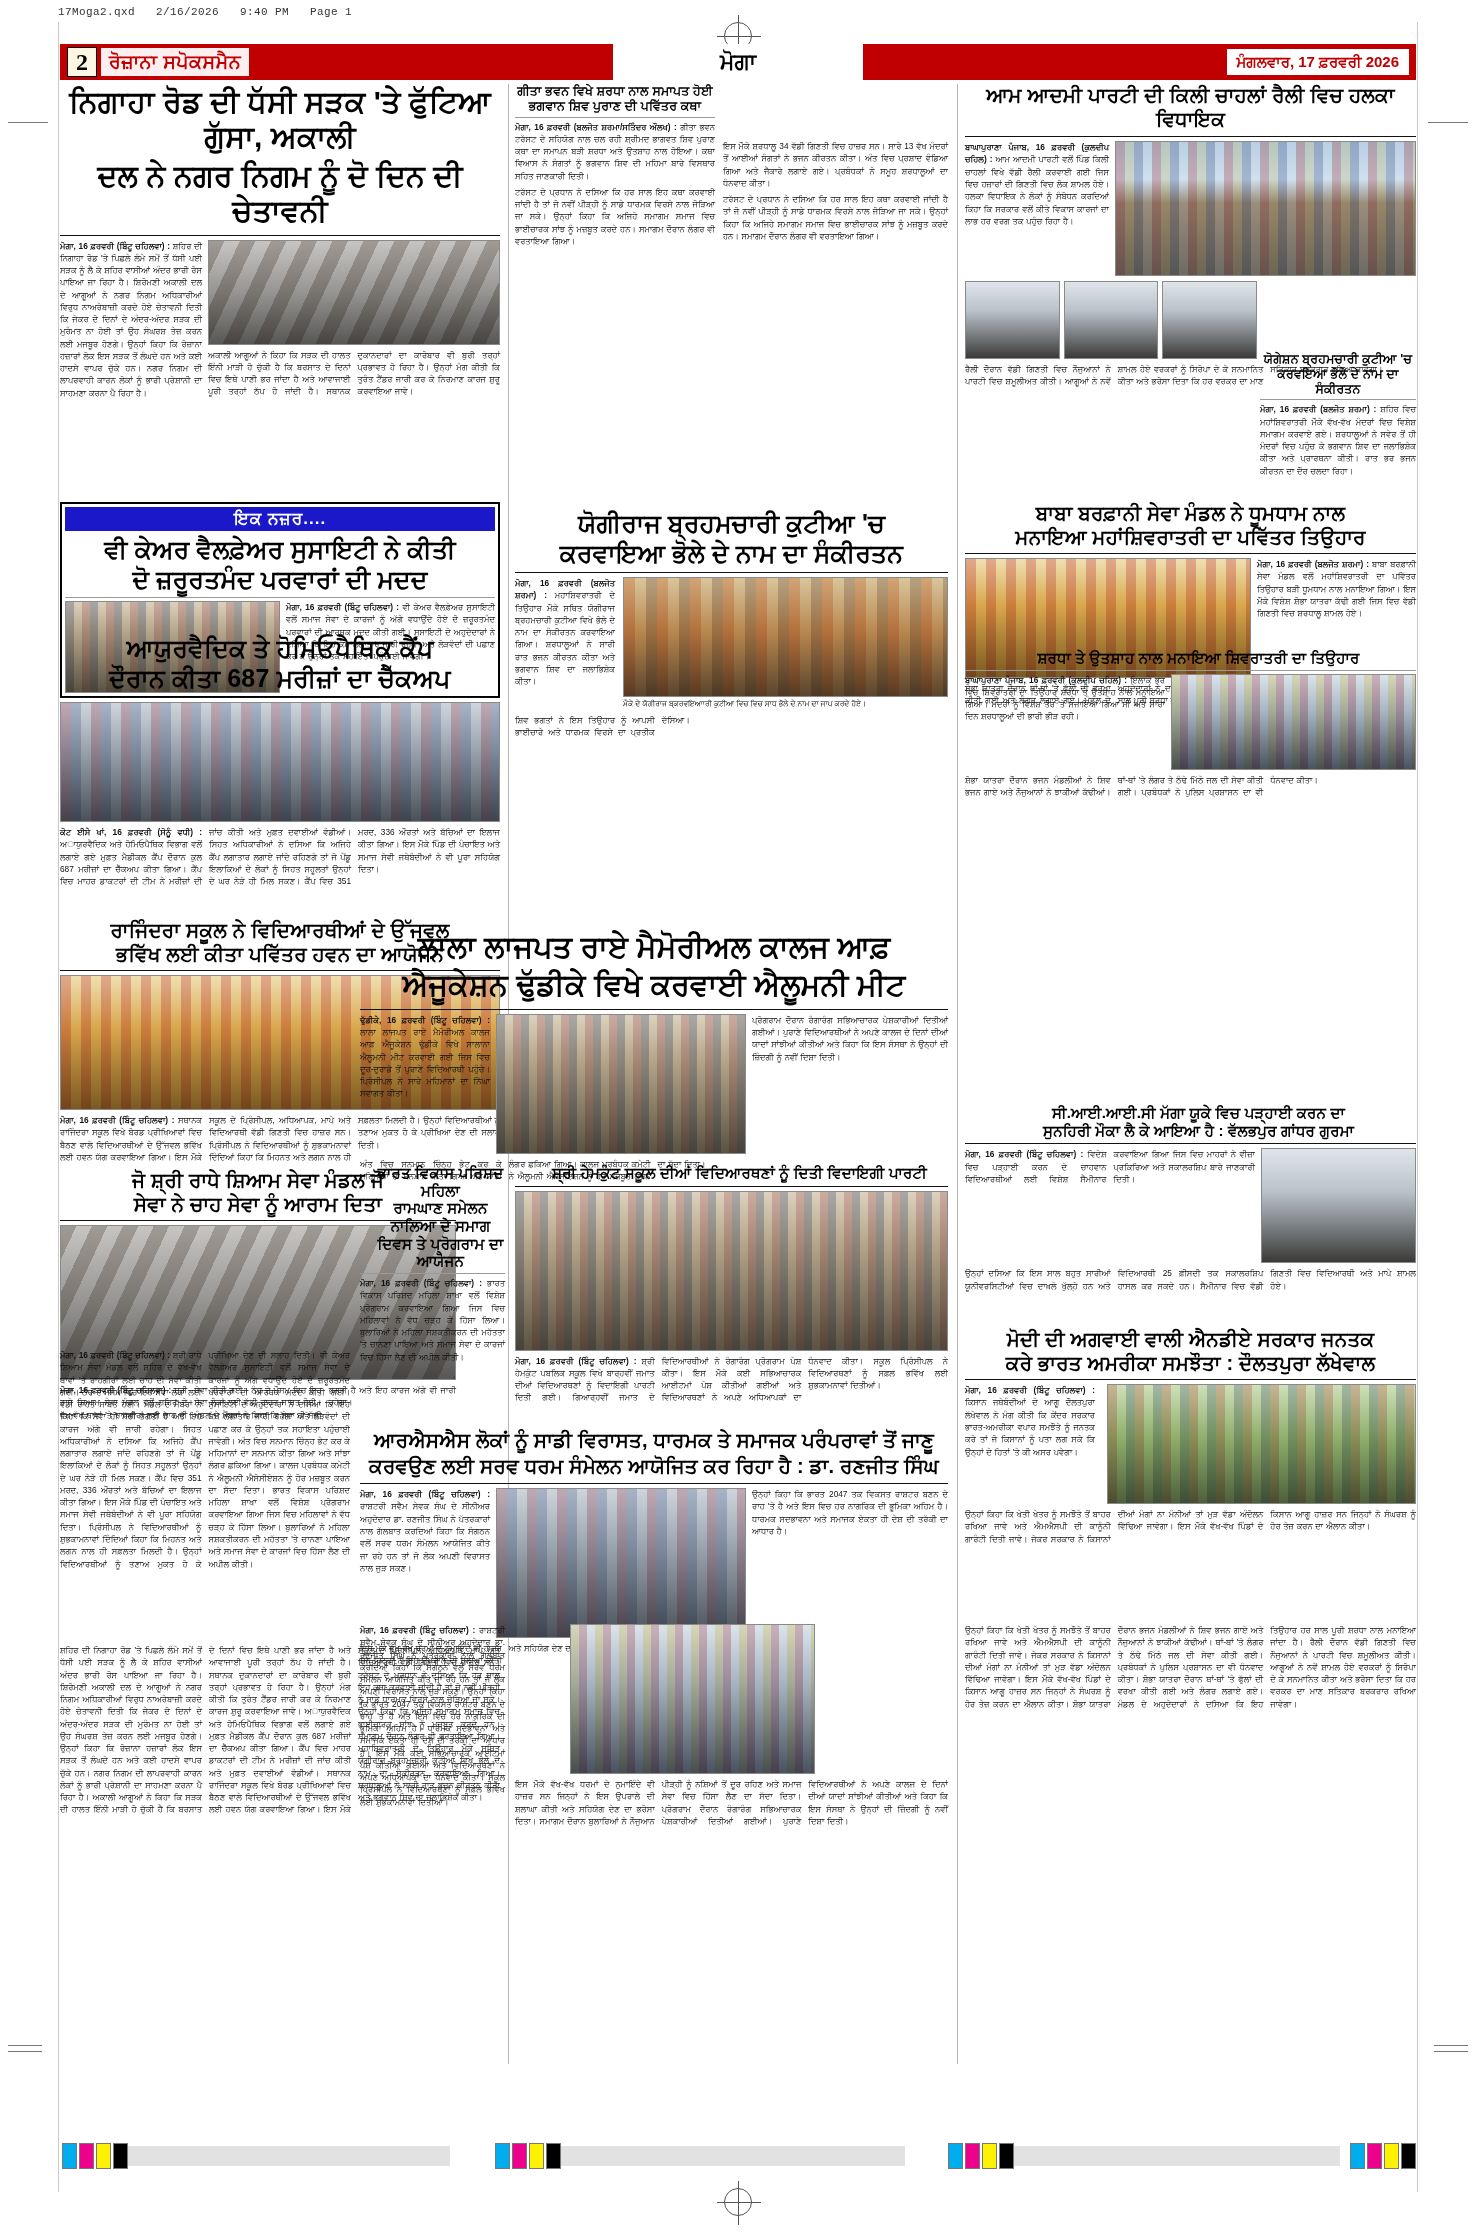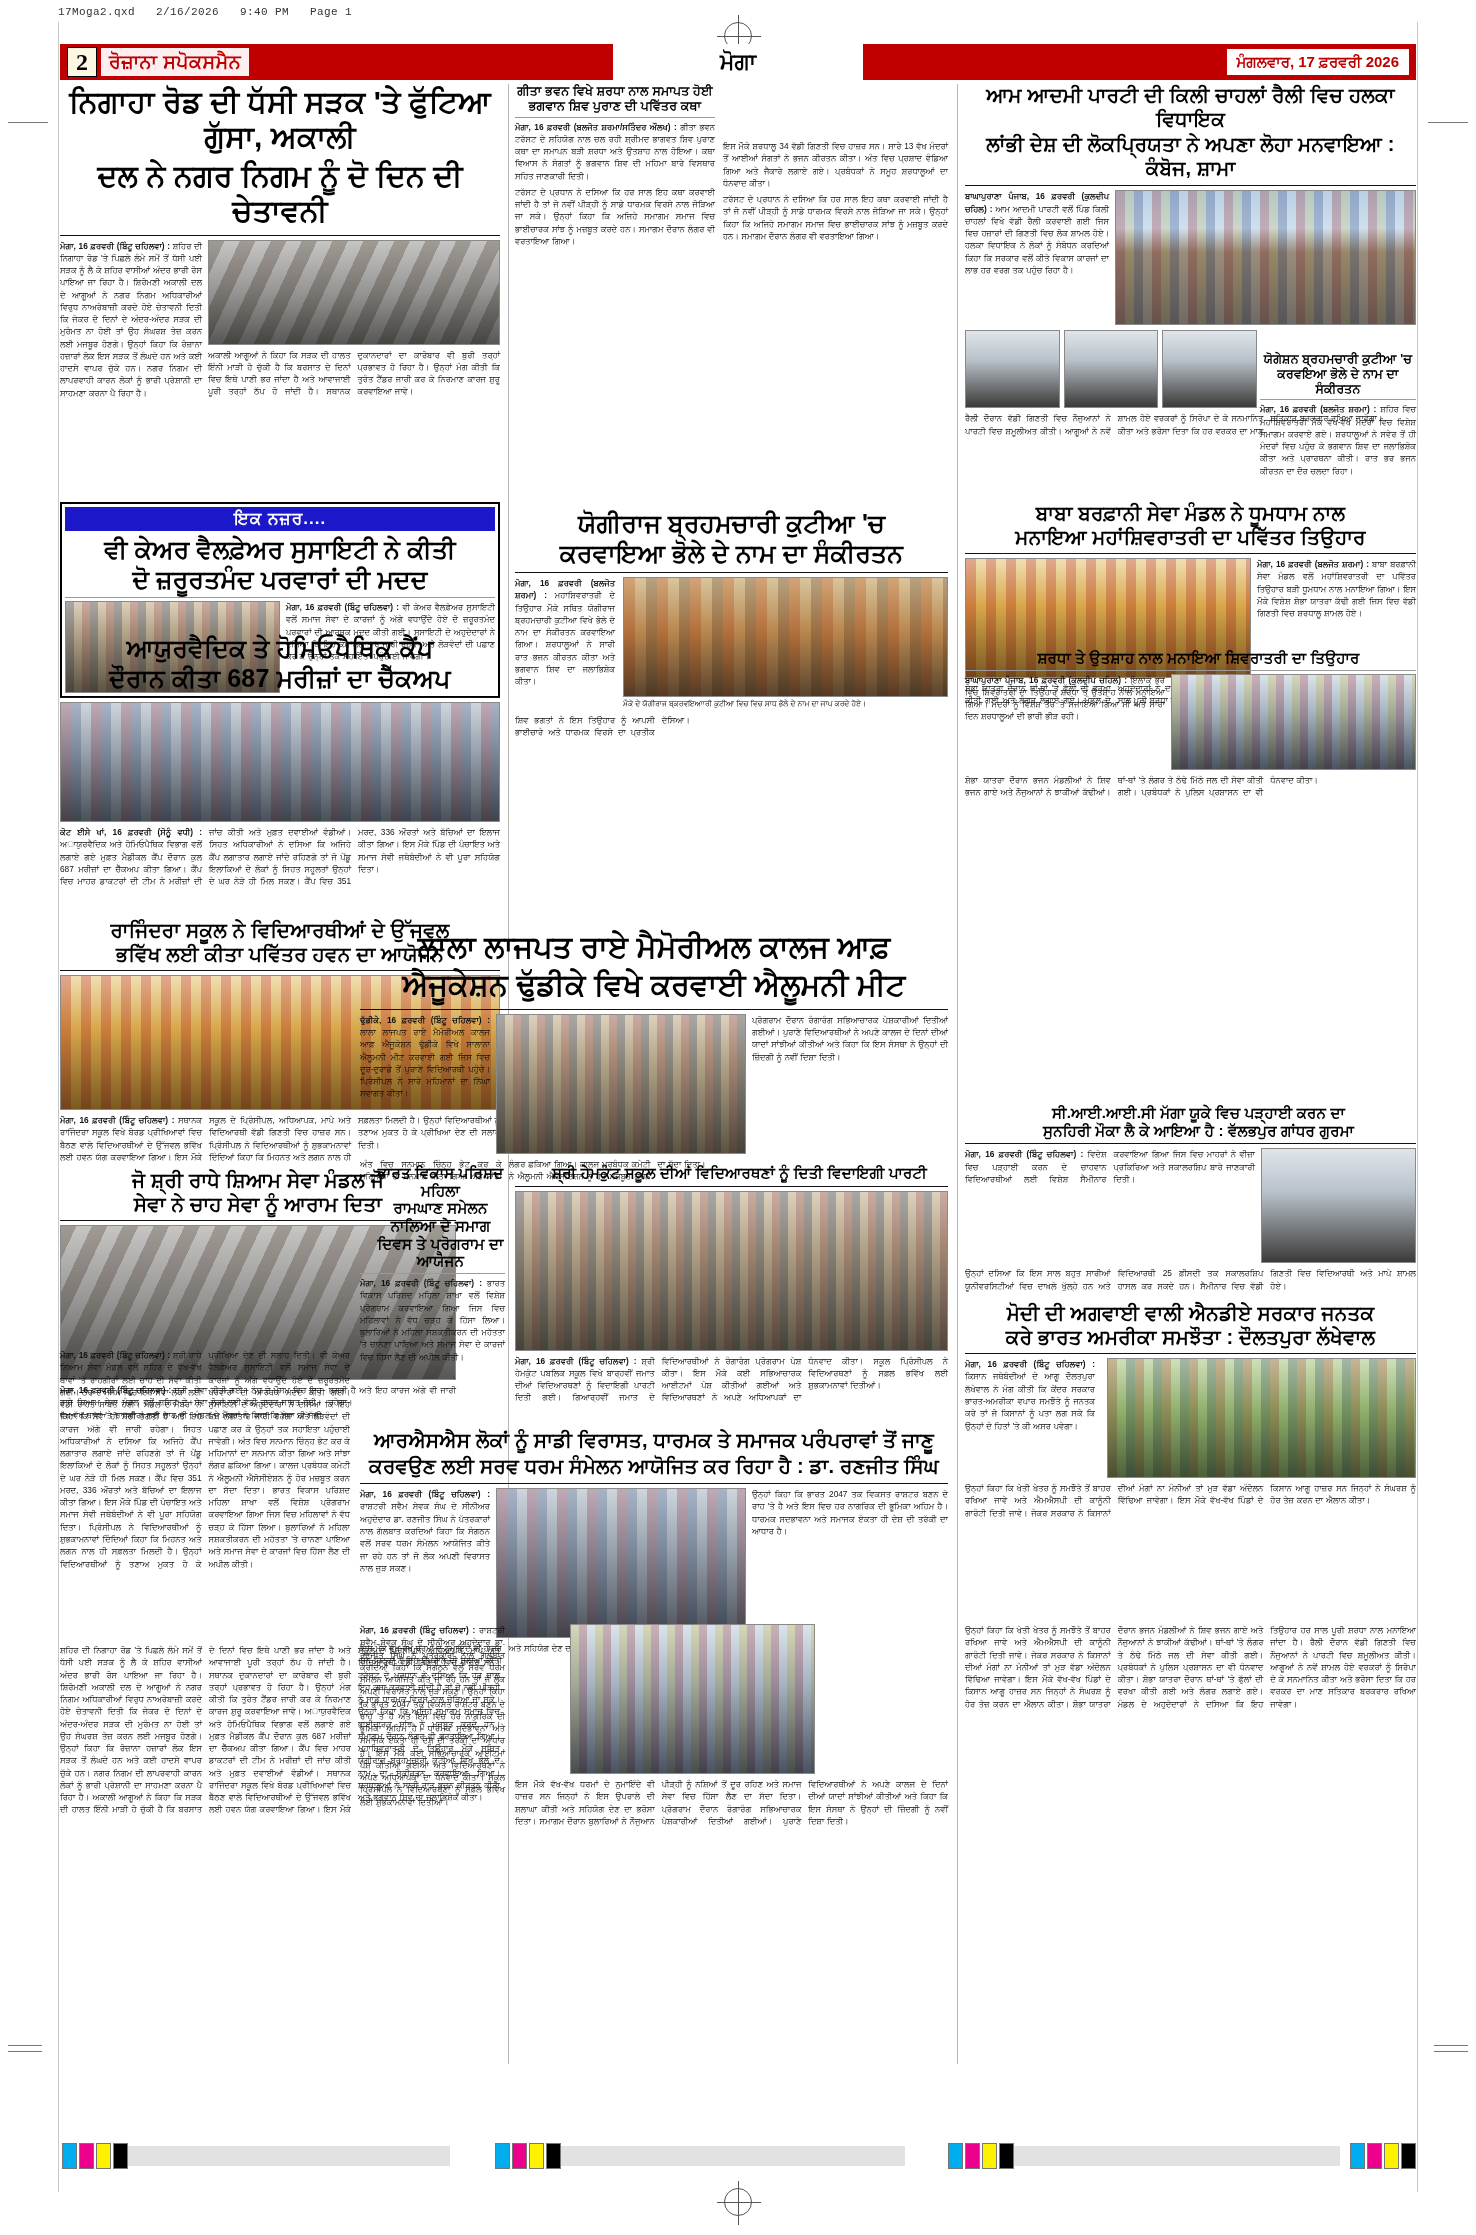--- a/index.html
+++ b/index.html
@@ -233,21 +233,20 @@
     <div class="body-text" style="margin-top:4px;">ਟਰੱਸਟ ਦੇ ਪ੍ਰਧਾਨ ਨੇ ਦਸਿਆ ਕਿ ਹਰ ਸਾਲ ਇਹ ਕਥਾ ਕਰਵਾਈ ਜਾਂਦੀ ਹੈ ਤਾਂ ਜੋ ਨਵੀਂ ਪੀੜ੍ਹੀ ਨੂੰ ਸਾਡੇ ਧਾਰਮਕ ਵਿਰਸੇ ਨਾਲ ਜੋੜਿਆ ਜਾ ਸਕੇ। ਉਨ੍ਹਾਂ ਕਿਹਾ ਕਿ ਅਜਿਹੇ ਸਮਾਗਮ ਸਮਾਜ ਵਿਚ ਭਾਈਚਾਰਕ ਸਾਂਝ ਨੂੰ ਮਜ਼ਬੂਤ ਕਰਦੇ ਹਨ। ਸਮਾਗਮ ਦੌਰਾਨ ਲੰਗਰ ਵੀ ਵਰਤਾਇਆ ਗਿਆ।</div>
   </div>
 
   <div class="col" style="left:663px; width:225px;">
     <div class="body-text" style="margin-top:56px;">ਇਸ ਮੌਕੇ ਸ਼ਰਧਾਲੂ 34 ਵੱਡੀ ਗਿਣਤੀ ਵਿਚ ਹਾਜ਼ਰ ਸਨ। ਸਾਰੇ 13 ਵੱਖ ਮੰਦਰਾਂ ਤੋਂ ਆਈਆਂ ਸੰਗਤਾਂ ਨੇ ਭਜਨ ਕੀਰਤਨ ਕੀਤਾ। ਅੰਤ ਵਿਚ ਪ੍ਰਸ਼ਾਦ ਵੰਡਿਆ ਗਿਆ ਅਤੇ ਜੈਕਾਰੇ ਲਗਾਏ ਗਏ। ਪ੍ਰਬੰਧਕਾਂ ਨੇ ਸਮੂਹ ਸ਼ਰਧਾਲੂਆਂ ਦਾ ਧੰਨਵਾਦ ਕੀਤਾ।</div>
     <div class="body-text" style="margin-top:4px;">ਟਰੱਸਟ ਦੇ ਪ੍ਰਧਾਨ ਨੇ ਦਸਿਆ ਕਿ ਹਰ ਸਾਲ ਇਹ ਕਥਾ ਕਰਵਾਈ ਜਾਂਦੀ ਹੈ ਤਾਂ ਜੋ ਨਵੀਂ ਪੀੜ੍ਹੀ ਨੂੰ ਸਾਡੇ ਧਾਰਮਕ ਵਿਰਸੇ ਨਾਲ ਜੋੜਿਆ ਜਾ ਸਕੇ। ਉਨ੍ਹਾਂ ਕਿਹਾ ਕਿ ਅਜਿਹੇ ਸਮਾਗਮ ਸਮਾਜ ਵਿਚ ਭਾਈਚਾਰਕ ਸਾਂਝ ਨੂੰ ਮਜ਼ਬੂਤ ਕਰਦੇ ਹਨ। ਸਮਾਗਮ ਦੌਰਾਨ ਲੰਗਰ ਵੀ ਵਰਤਾਇਆ ਗਿਆ।</div>
   </div>
 
   <div class="col" style="left:905px; width:451px;">
     <div class="hl md">ਆਮ ਆਦਮੀ ਪਾਰਟੀ ਦੀ ਕਿਲੀ ਚਾਹਲਾਂ ਰੈਲੀ ਵਿਚ ਹਲਕਾ ਵਿਧਾਇਕ</div>
-    <div class="hl md" style="margin-top:2px;">ਲਾਂਭੀ ਦੇਸ਼ ਦੀ ਲੋਕਪ੍ਰਿਯਤਾ ਨੇ ਅਪਣਾ ਲੋਹਾ ਮਨਵਾਇਆ : ਕੰਬੋਜ, ਸ਼ਾਮਾ</div>
     <div class="hr" style="margin-top:5px;"></div>
     <div style="display:flex; gap:6px; margin-top:3px;">
       <div style="width:144px;">
         <div class="body-text">
           <b>ਬਾਘਾਪੁਰਾਣਾ ਪੰਜਾਬ, 16 ਫ਼ਰਵਰੀ (ਕੁਲਦੀਪ ਚਹਿਲ) :</b>
           <span>ਆਮ ਆਦਮੀ ਪਾਰਟੀ ਵਲੋਂ ਪਿੰਡ ਕਿਲੀ ਚਾਹਲਾਂ ਵਿਖੇ ਵੱਡੀ ਰੈਲੀ ਕਰਵਾਈ ਗਈ ਜਿਸ ਵਿਚ ਹਜ਼ਾਰਾਂ ਦੀ ਗਿਣਤੀ ਵਿਚ ਲੋਕ ਸ਼ਾਮਲ ਹੋਏ। ਹਲਕਾ ਵਿਧਾਇਕ ਨੇ ਲੋਕਾਂ ਨੂੰ ਸੰਬੋਧਨ ਕਰਦਿਆਂ ਕਿਹਾ ਕਿ ਸਰਕਾਰ ਵਲੋਂ ਕੀਤੇ ਵਿਕਾਸ ਕਾਰਜਾਂ ਦਾ ਲਾਭ ਹਰ ਵਰਗ ਤਕ ਪਹੁੰਚ ਰਿਹਾ ਹੈ।</span>
         </div>
       </div>
       <div style="flex:1;">
         <div class="photo ph-crowd" style="height:135px;"></div>
@@ -430,21 +429,21 @@
           <span>ਵਿਦੇਸ਼ ਵਿਚ ਪੜ੍ਹਾਈ ਕਰਨ ਦੇ ਚਾਹਵਾਨ ਵਿਦਿਆਰਥੀਆਂ ਲਈ ਵਿਸ਼ੇਸ਼ ਸੈਮੀਨਾਰ ਕਰਵਾਇਆ ਗਿਆ ਜਿਸ ਵਿਚ ਮਾਹਰਾਂ ਨੇ ਵੀਜ਼ਾ ਪ੍ਰਕਿਰਿਆ ਅਤੇ ਸਕਾਲਰਸ਼ਿਪ ਬਾਰੇ ਜਾਣਕਾਰੀ ਦਿਤੀ।</span>
         </div>
       </div>
       <div style="flex:1;">
         <div class="photo ph-portrait" style="height:115px;"></div>
       </div>
     </div>
     <div class="body-text c3" style="margin-top:4px;">ਉਨ੍ਹਾਂ ਦਸਿਆ ਕਿ ਇਸ ਸਾਲ ਬਹੁਤ ਸਾਰੀਆਂ ਯੂਨੀਵਰਸਿਟੀਆਂ ਵਿਚ ਦਾਖ਼ਲੇ ਖੁੱਲ੍ਹੇ ਹਨ ਅਤੇ ਵਿਦਿਆਰਥੀ 25 ਫ਼ੀਸਦੀ ਤਕ ਸਕਾਲਰਸ਼ਿਪ ਹਾਸਲ ਕਰ ਸਕਦੇ ਹਨ। ਸੈਮੀਨਾਰ ਵਿਚ ਵੱਡੀ ਗਿਣਤੀ ਵਿਚ ਵਿਦਿਆਰਥੀ ਅਤੇ ਮਾਪੇ ਸ਼ਾਮਲ ਹੋਏ।</div>
   </div>
 
-  <div class="col" style="left:905px; width:451px; top:1218px;">
+  <div class="col" style="left:905px; width:451px; top:1244px;">
     <div class="hl md">ਮੋਦੀ ਦੀ ਅਗਵਾਈ ਵਾਲੀ ਐਨਡੀਏ ਸਰਕਾਰ ਜਨਤਕ</div>
     <div class="hl md">ਕਰੇ ਭਾਰਤ ਅਮਰੀਕਾ ਸਮਝੌਤਾ : ਦੌਲਤਪੁਰਾ ਲੱਖੇਵਾਲ</div>
     <div class="hr" style="margin-top:4px;"></div>
     <div style="display:flex; gap:12px;">
       <div style="width:130px;">
         <div class="body-text">
           <b>ਮੋਗਾ, 16 ਫ਼ਰਵਰੀ (ਬਿੰਟੂ ਚਹਿਲਵਾ) :</b>
           <span>ਕਿਸਾਨ ਜਥੇਬੰਦੀਆਂ ਦੇ ਆਗੂ ਦੌਲਤਪੁਰਾ ਲੱਖੇਵਾਲ ਨੇ ਮੰਗ ਕੀਤੀ ਕਿ ਕੇਂਦਰ ਸਰਕਾਰ ਭਾਰਤ-ਅਮਰੀਕਾ ਵਪਾਰ ਸਮਝੌਤੇ ਨੂੰ ਜਨਤਕ ਕਰੇ ਤਾਂ ਜੋ ਕਿਸਾਨਾਂ ਨੂੰ ਪਤਾ ਲਗ ਸਕੇ ਕਿ ਉਨ੍ਹਾਂ ਦੇ ਹਿਤਾਂ 'ਤੇ ਕੀ ਅਸਰ ਪਵੇਗਾ।</span>
         </div>
       </div>

